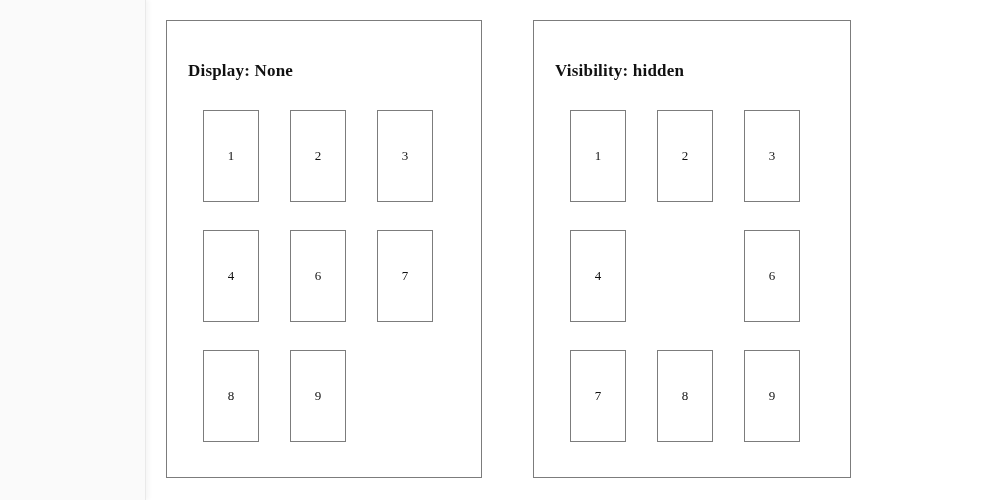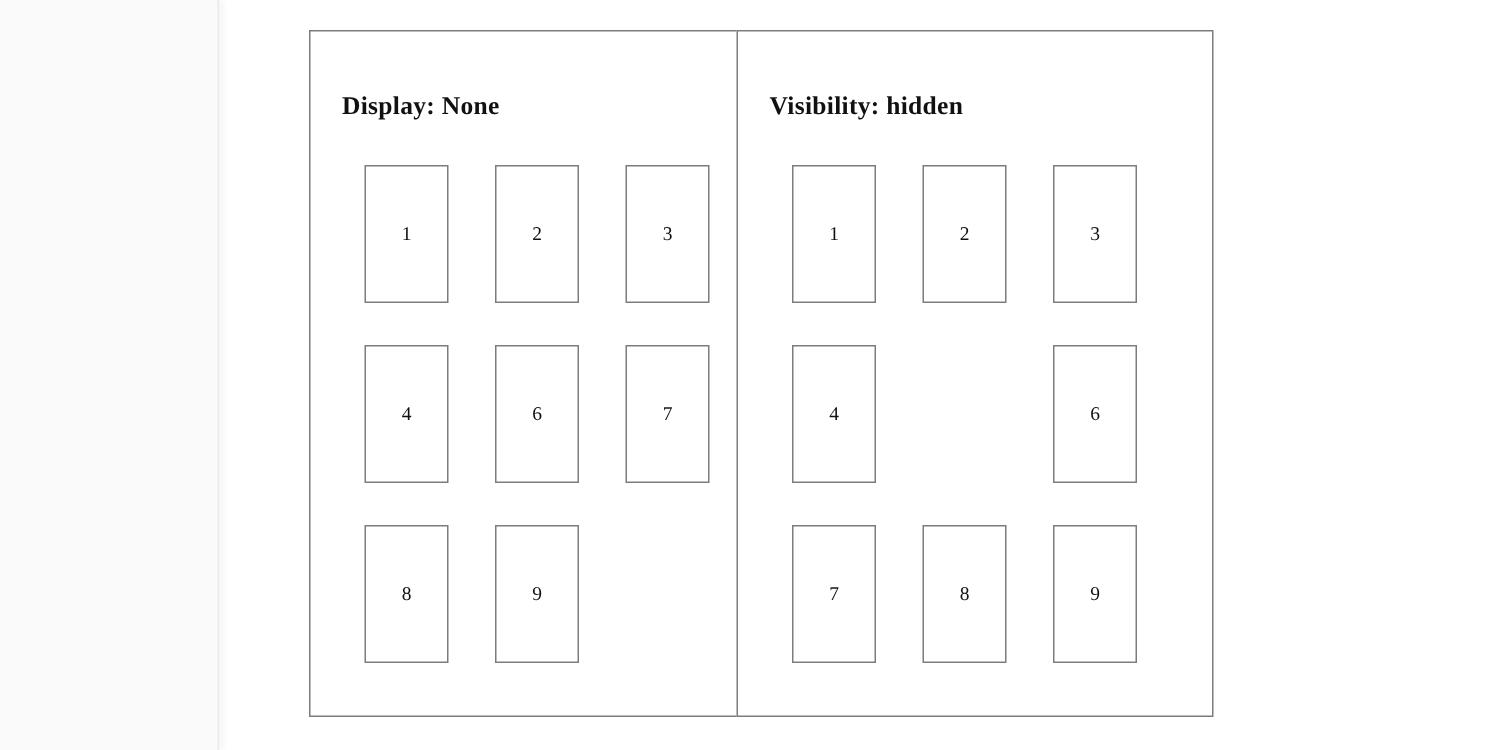--- a/index.html
+++ b/index.html
@@ -26,22 +26,22 @@
     box-shadow: 3px 0 4px rgba(0,0,0,0.04);
   }
   .panel {
     position: absolute;
     top: 20px;
     height: 456px;
     background: #ffffff;
     border: 1px solid #7c7c7c;
     box-sizing: content-box;
   }
-  .panel-a { left: 166px; width: 314px; margin-left: 40px; }
-  .panel-b { left: 491px; width: 316px; }
+  .panel-a { left: 166px; width: 314px; }
+  .panel-b { left: 533px; width: 316px; }
   .panel-title {
     margin: 0;
     position: absolute;
     left: 21px;
     top: 40px;
     font-size: 17px;
     font-weight: bold;
     letter-spacing: 0.2px;
     color: #111111;
   }

